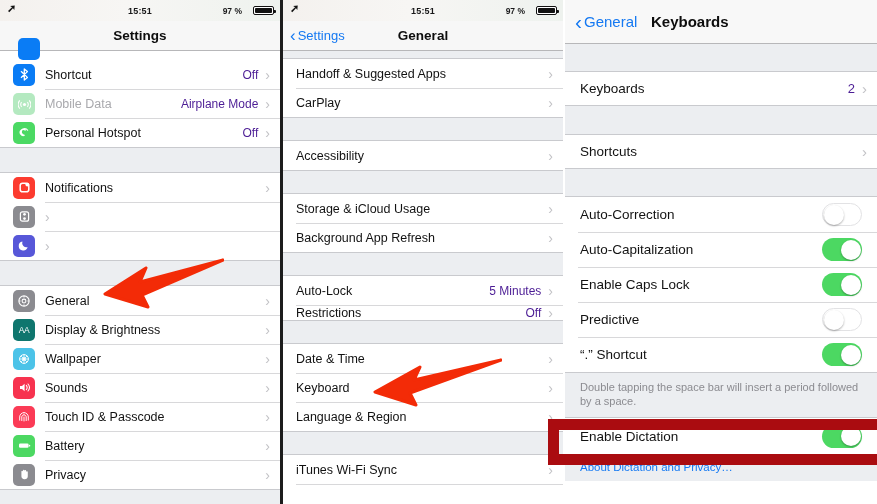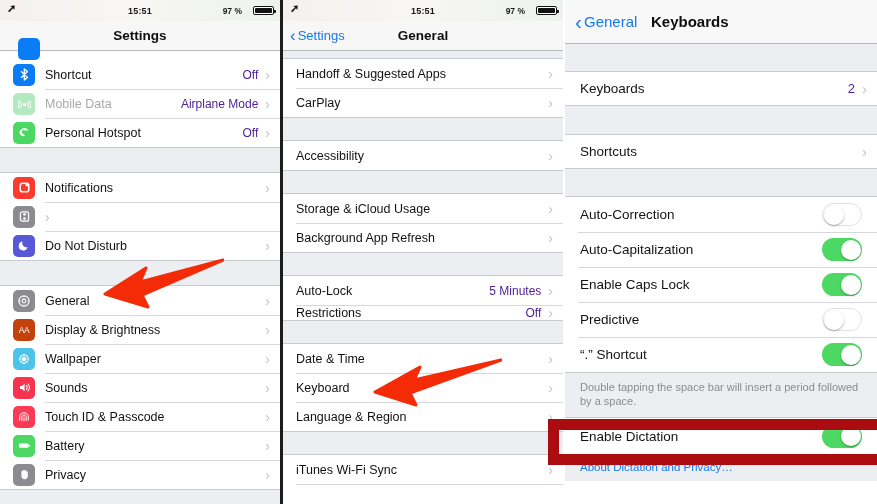--- a/index.html
+++ b/index.html
@@ -287,41 +287,40 @@
             </svg>
         </span>
         <span class="chev">›</span>
       </div>
       <div class="row has-icon" style="height:29px">
         <span class="app-icon" style="background:#5757d8">
           <svg width="13" height="13" viewBox="0 0 13 13" aria-hidden="true">
               <path d="M9.6 8.1A4.3 4.3 0 0 1 4.4 2.6a4.5 4.5 0 1 0 5.2 5.5z" fill="#fff"></path>
             </svg>
         </span>
-        <span class="row-label">Do Not Disturb</span>
         <span class="chev">›</span>
       </div>
     </div>
 
     <div class="gap" style="height:26px"></div>
 
     <div class="tbl">
       <div class="row has-icon" style="height:29px">
         <span class="app-icon" style="background:#8b8b90">
           <svg width="14" height="14" viewBox="0 0 14 14" aria-hidden="true">
               <circle cx="7" cy="7" r="5.1" fill="none" stroke="#fff" stroke-width="1.15"></circle>
               <circle cx="7" cy="7" r="1.9" fill="none" stroke="#fff" stroke-width="1.05"></circle>
               <path d="M7 1.9v1.6M7 10.5v1.6M1.9 7h1.6M10.5 7h1.6" stroke="#fff" stroke-width="1"></path>
             </svg>
         </span>
         <span class="row-label">General</span>
         <span class="chev">›</span>
       </div>
       <div class="row has-icon" style="height:29px">
-        <span class="app-icon" style="background:#c2410c;font-size:8.5px;font-weight:normal;letter-spacing:-0.5px">AA</span>
+        <span class="app-icon" style="background:#0f766e;font-size:8.5px;font-weight:normal;letter-spacing:-0.5px">AA</span>
         <span class="row-label">Display &amp; Brightness</span>
         <span class="chev">›</span>
       </div>
       <div class="row has-icon" style="height:29px">
         <span class="app-icon" style="background:#4cc3e8">
           <svg width="14" height="14" viewBox="0 0 14 14" aria-hidden="true">
               <circle cx="7" cy="7" r="4.4" fill="none" stroke="#fff" stroke-width="1"></circle>
               <circle cx="7" cy="7" r="2" fill="#fff" opacity="0.85"></circle>
               <path d="M7 2.6v8.8M2.6 7h8.8M3.9 3.9l6.2 6.2M10.1 3.9l-6.2 6.2" stroke="#fff" stroke-width="0.85" opacity="0.9"></path>
             </svg>

